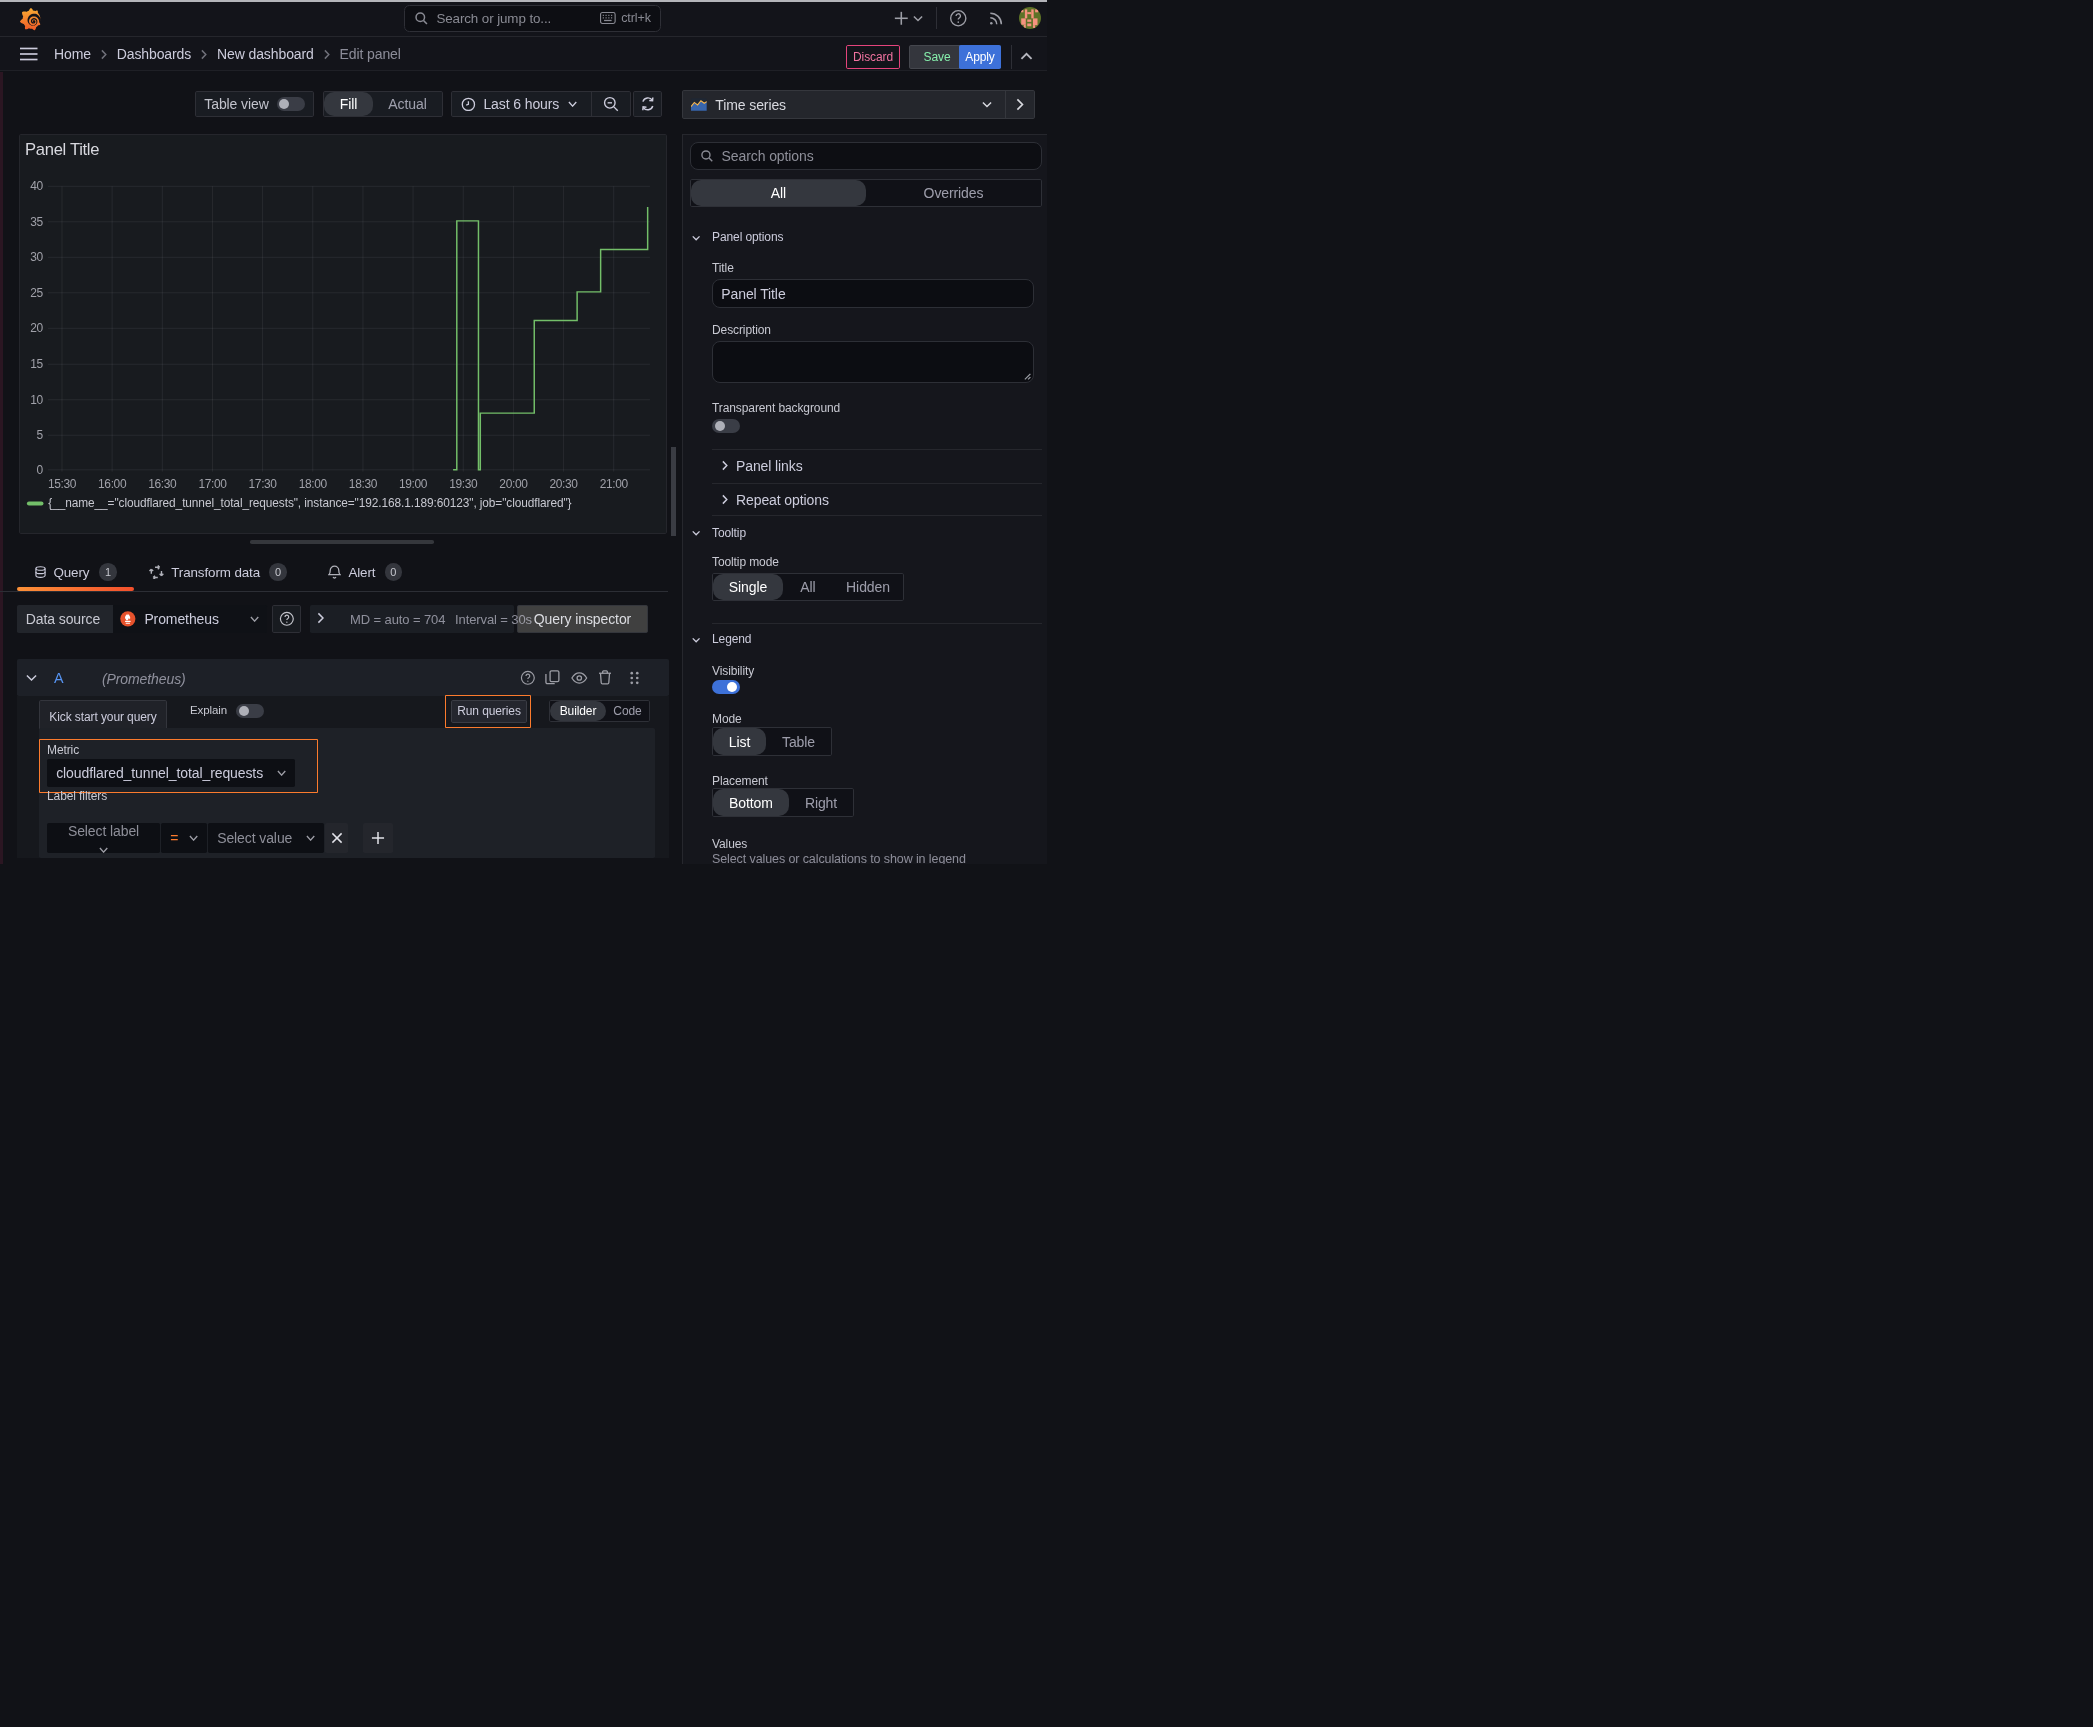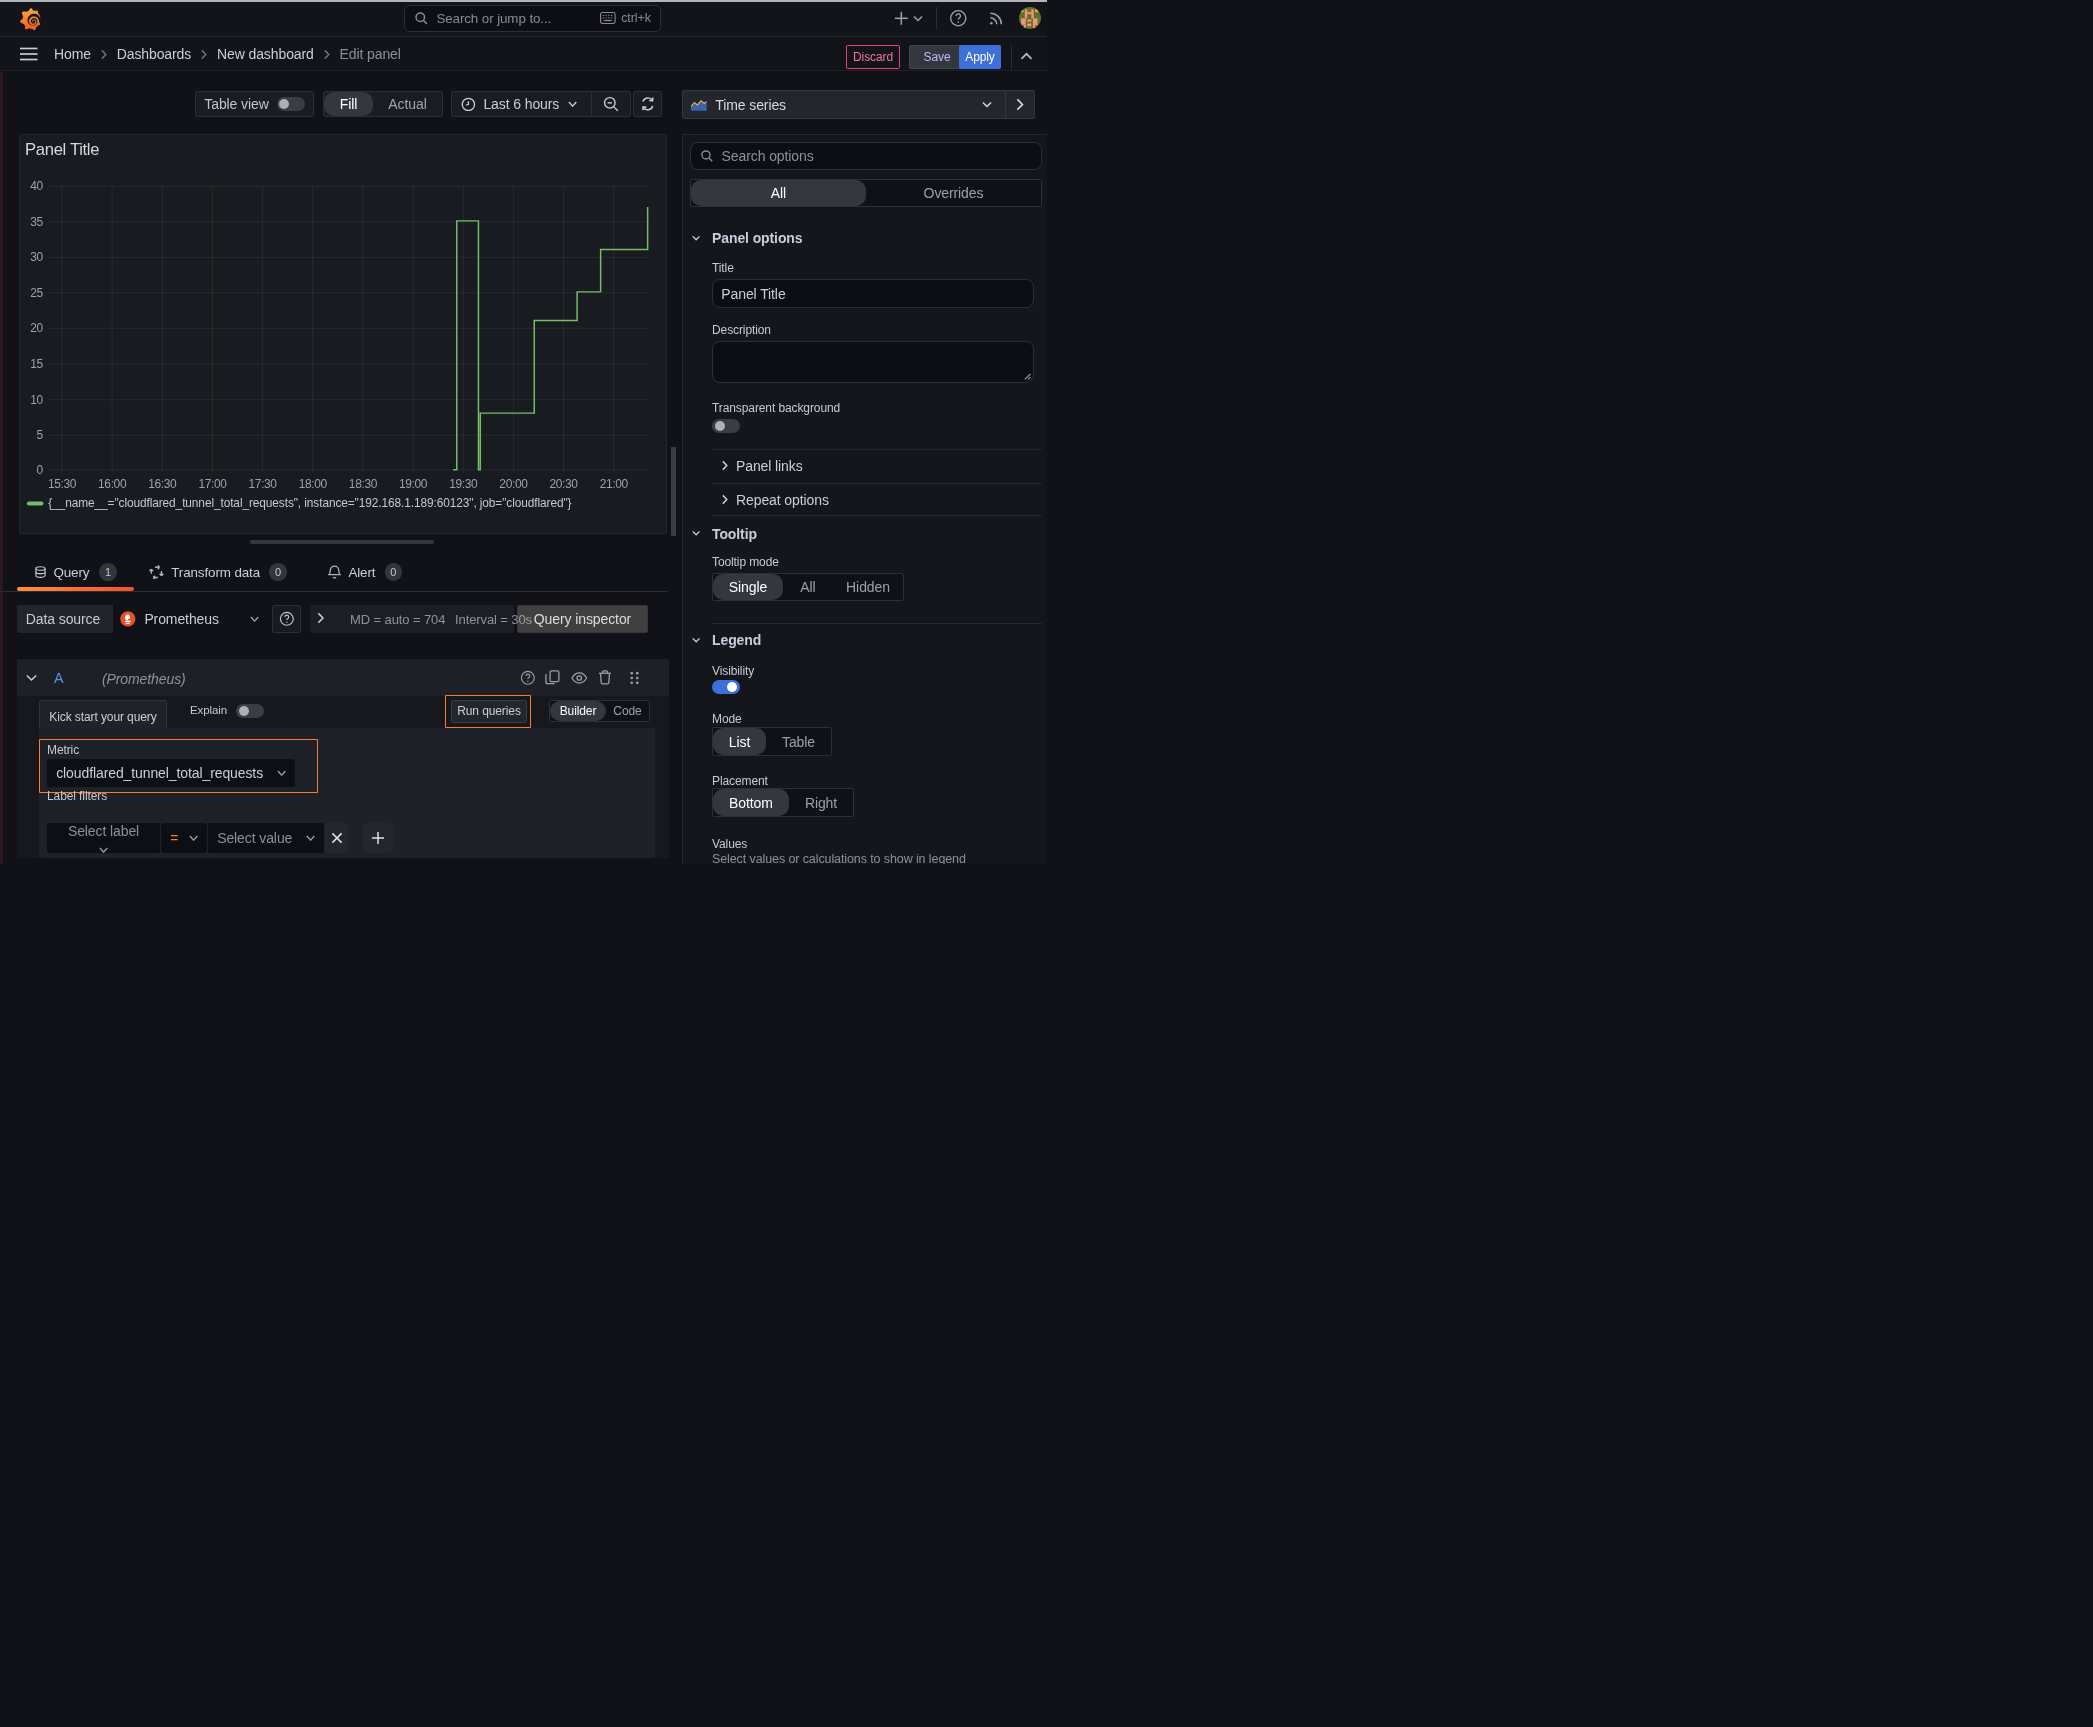--- a/index.html
+++ b/index.html
@@ -11,37 +11,37 @@
 #topstrip { left:0; top:0; width:1047px; height:1.8px; background:#b4b5ba; }
 #nav1 { left:0; top:1.8px; width:1047px; height:35px; background:#13141a; border-bottom:0.9px solid #25262c; }
 #nav2 { left:0; top:37px; width:1047px; height:34px; background:#13141a; border-bottom:0.9px solid #1f2026; }
 
 #searchbox { left:404px; top:4.6px; width:257px; height:27px; background:#0d0e13; border:0.9px solid #2e2f36; border-radius:5.5px; display:flex; align-items:center; padding:0 9.2px; }
 #searchbox .ph { color:#898a93; font-size:13.4px; margin-left:7.4px; flex:1; }
 #searchbox .ck { color:#898a93; font-size:12.5px; margin-left:5.5px; }
 
 .btn { display:flex; align-items:center; justify-content:center; font-size:12px; border-radius:1.8px; }
 #btn-discard { left:846px; top:45px; width:54px; height:24px; border:1.4px solid #e5447c; color:#f173a0; background:transparent; }
-#btn-save { left:909px; top:45px; width:56px; height:24px; background:#34363d; border:0.9px solid #45474e; color:#c4b5fd; }
+#btn-save { left:909px; top:45px; width:56px; height:24px; background:#34363d; border:0.9px solid #45474e; color:#86efac; }
 #btn-apply { left:959px; top:45px; width:42px; height:24px; background:#3d71d9; color:#ffffff; }
 
 .tbtn { background:#191c22; border:0.9px solid #2e2f36; border-radius:1.8px; display:flex; align-items:center; font-size:14px; color:#ccccdc; }
 
 #panel { left:19px; top:134px; width:648px; height:400px; background:#181b1f; border:0.9px solid #25262c; border-radius:1.8px; }
 
 #sidepane { left:682px; top:134px; width:365px; height:730px; background:#15161c; border-top:0.9px solid #26272d; border-left:0.9px solid #26272d; }
 #tsbox { left:682px; top:90px; width:353px; height:29px; background:#24262c; border:0.9px solid #35373d; border-radius:1.8px; display:flex; align-items:center; }
 
 .input { background:#0c0d12; border:0.9px solid #2d2f36; border-radius:8px; }
 .seg-group { display:flex; border:0.9px solid #2e3037; border-radius:1.8px; background:#101117; overflow:hidden; align-items:stretch; }
 .seg { display:flex; align-items:center; justify-content:center; font-size:14px; color:rgba(204,204,220,0.75); }
 .seg.on { background:#34373e; color:#ffffff; border-radius:10px; }
 
 .lbl { font-size:12px; color:#c8c9d2; font-weight:500; }
-.sechdr { font-size:14px; font-weight:700; color:#ccccdc; }
+.sechdr { font-size:12px; font-weight:400; color:#ccccdc; }
 
 .toggle { width:28px; height:14.3px; border-radius:8.3px; background:#3a3d46; }
 .abs.toggle, .toggle { position:relative; }
 div.abs.toggle { position:absolute; }
 .toggle .knob { position:absolute; top:2px; width:10px; height:10px; border-radius:50%; background:#aeb0b8; left:2.6px; }
 .toggle.on { background:#3d71d9; }
 .toggle.on .knob { background:#ffffff; left:15px; }
 
 .tabtxt { font-size:13.4px; color:#ccccdc; }
 .badge { background:#34363d; color:#c7c8cf; border-radius:50%; width:17.5px; height:17.5px; display:flex; align-items:center; justify-content:center; font-size:11px; }

